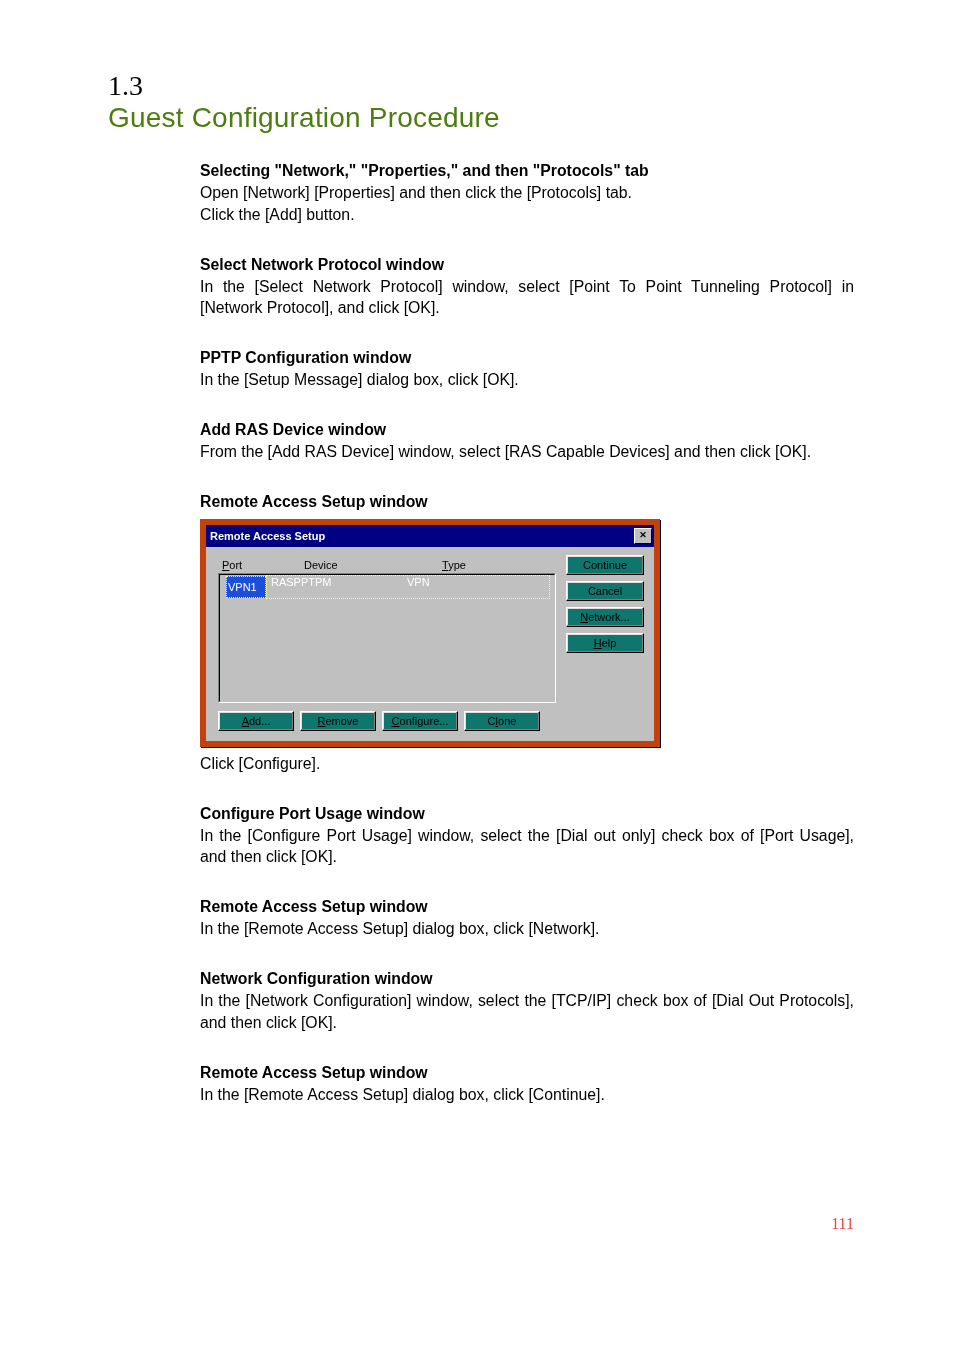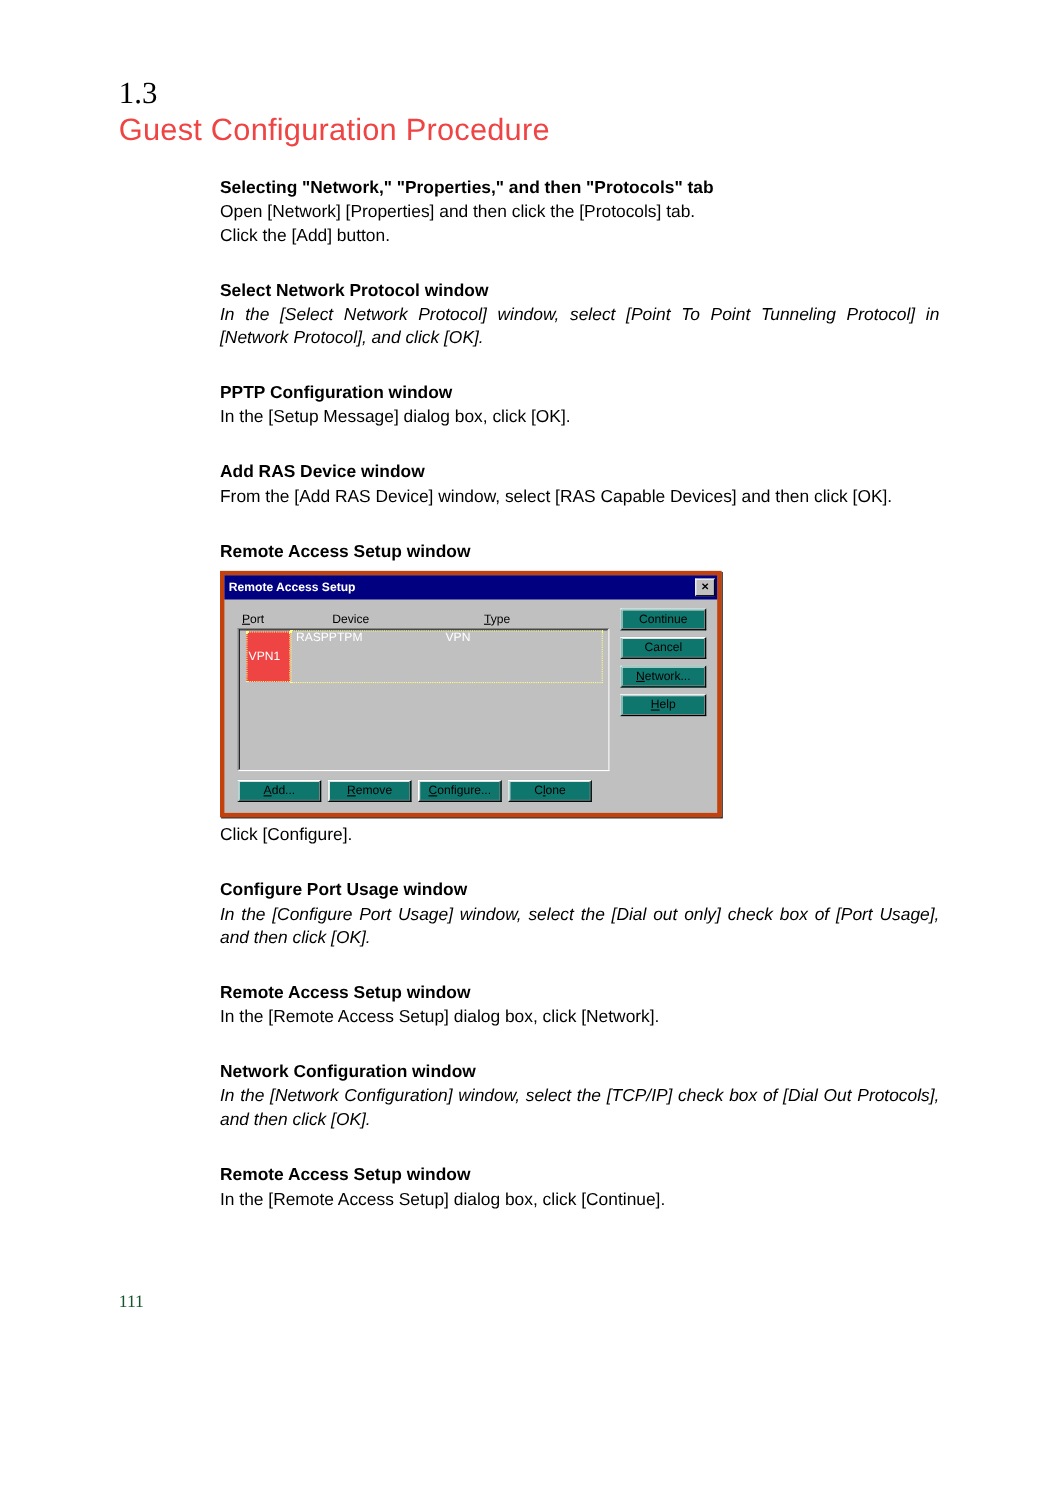--- a/index.html
+++ b/index.html
@@ -21,55 +21,54 @@
     .section-number {
       font-family: "Times New Roman", Times, serif;
       font-size: 28px;
       font-weight: normal;
       margin-right: 26px;
       color: #000;
     }
     .section-title {
       font-size: 28px;
       font-weight: normal;
-      color: #ef4444;
+      color: #4d7c0f;
       letter-spacing: 0.2px;
     }
     .content {
       margin-left: 92px;
     }
     .sub-heading {
       font-weight: bold;
       font-size: 15.8px;
       color: #000;
       margin-top: 2px;
       margin-bottom: 2px;
     }
     .body-text {
       font-size: 15.8px;
       color: #000;
       line-height: 1.38;
     }
     .justify {
       text-align: justify;
-      font-style: italic;
     }
     .block {
       margin-bottom: 30px;
     }
     .block-tight {
       margin-bottom: 8px;
     }
     .dialog-wrap {
       margin-top: 2px;
       margin-bottom: 6px;
     }
     .dialog {
       width: 448px;
-      border: 4px solid #c2410c;
+      border: 6px solid #c2410c;
       background: #c0c0c0;
       font-family: "MS Sans Serif", Tahoma, Arial, sans-serif;
       font-size: 11px;
       box-shadow: 1px 1px 0 #000;
     }
     .titlebar {
       background: #000080;
       color: #fff;
       display: flex;
       justify-content: space-between;
@@ -132,25 +131,25 @@
       height: 126px;
     }
     .list-row {
       display: flex;
       padding: 1px 6px;
       color: #fff;
       font-size: 11px;
       position: relative;
     }
     .sel-port {
-      background: #ef4444;
+      background: #1d4ed8;
       display: inline-block;
       width: 36px;
       border: 1px dotted #ffff80;
-      padding: 16px 1px;
+      padding: 4px 1px;
     }
     .row-dotted {
       position: absolute;
       left: 46px;
       right: 4px;
       top: 0;
       bottom: 0;
       border: 1px dotted #ffff80;
       display: flex;
       padding: 0 4px;
@@ -177,25 +176,25 @@
       display: flex;
       gap: 6px;
       margin-top: 8px;
       margin-left: 2px;
     }
     .bottom-btns .btn {
       width: 74px;
       margin-bottom: 0;
     }
     .page-number {
-      text-align: left;
+      text-align: right;
       font-family: "Times New Roman", Times, serif;
       font-size: 16px;
-      margin-top: 74px;
-      color: #14532d;
+      margin-top: 110px;
+      color: #ef4444;
     }
   </style>
 </head>
 <body>
 
 <div class="page">
   <div class="section-header">
     <span class="section-number">1.3</span>
     <span class="section-title">Guest Configuration Procedure</span>
   </div>

